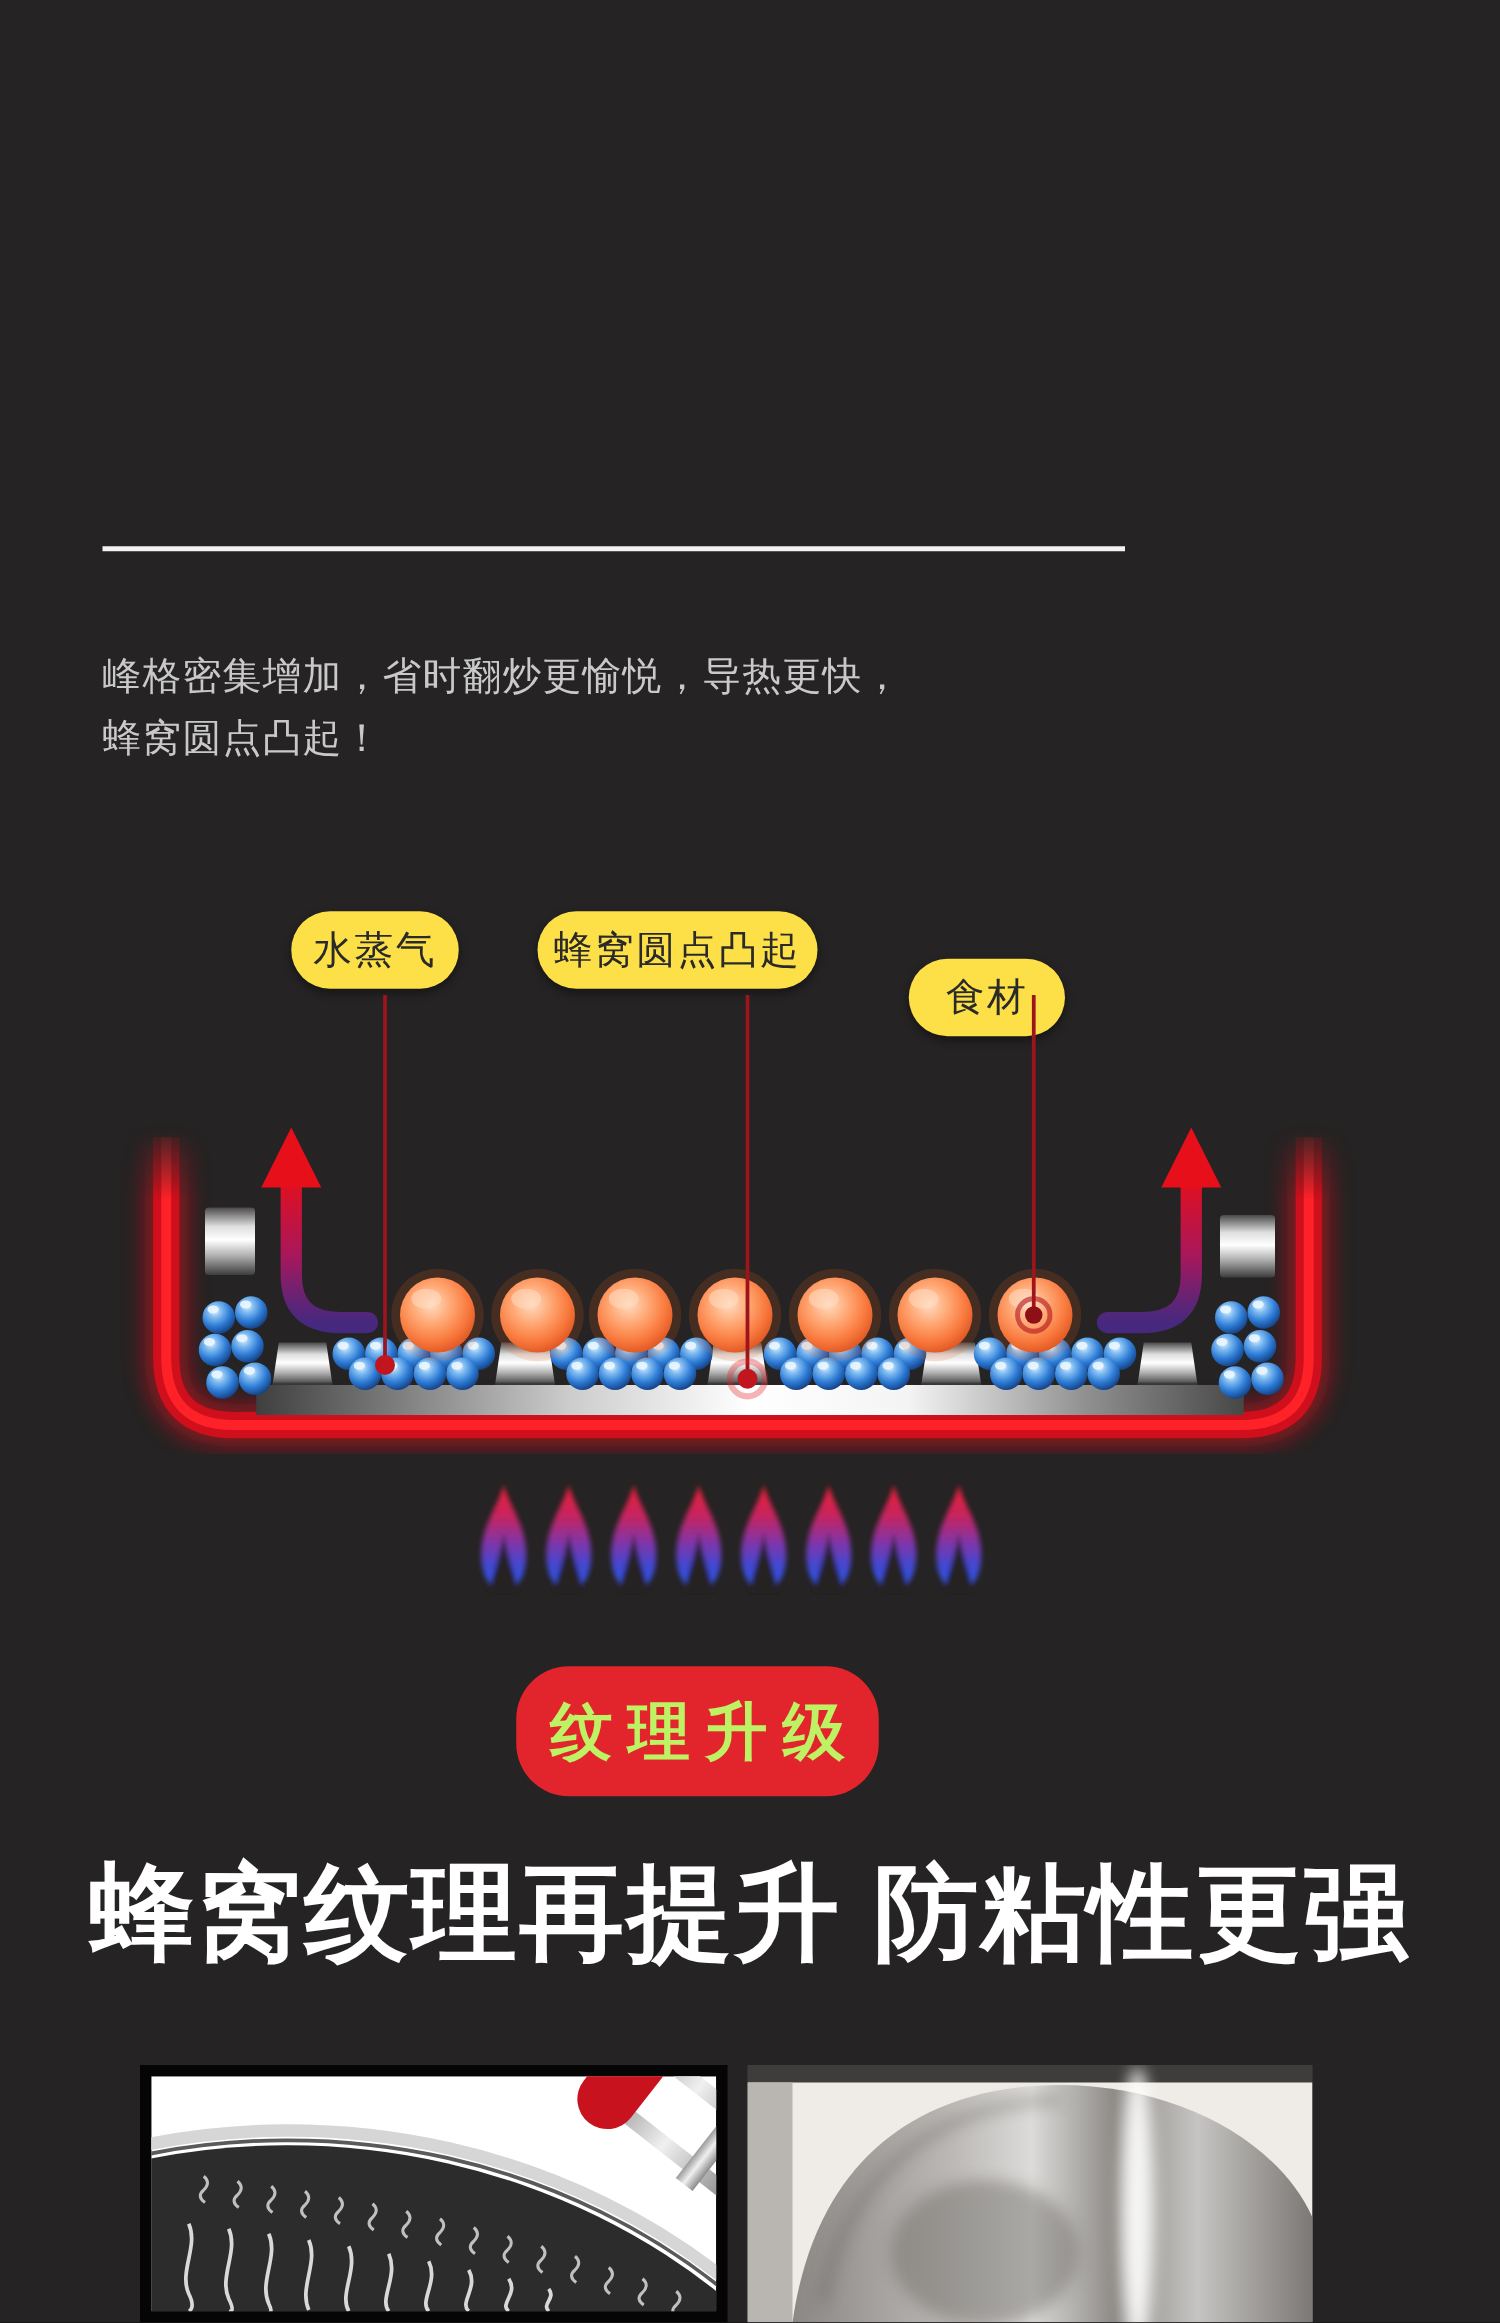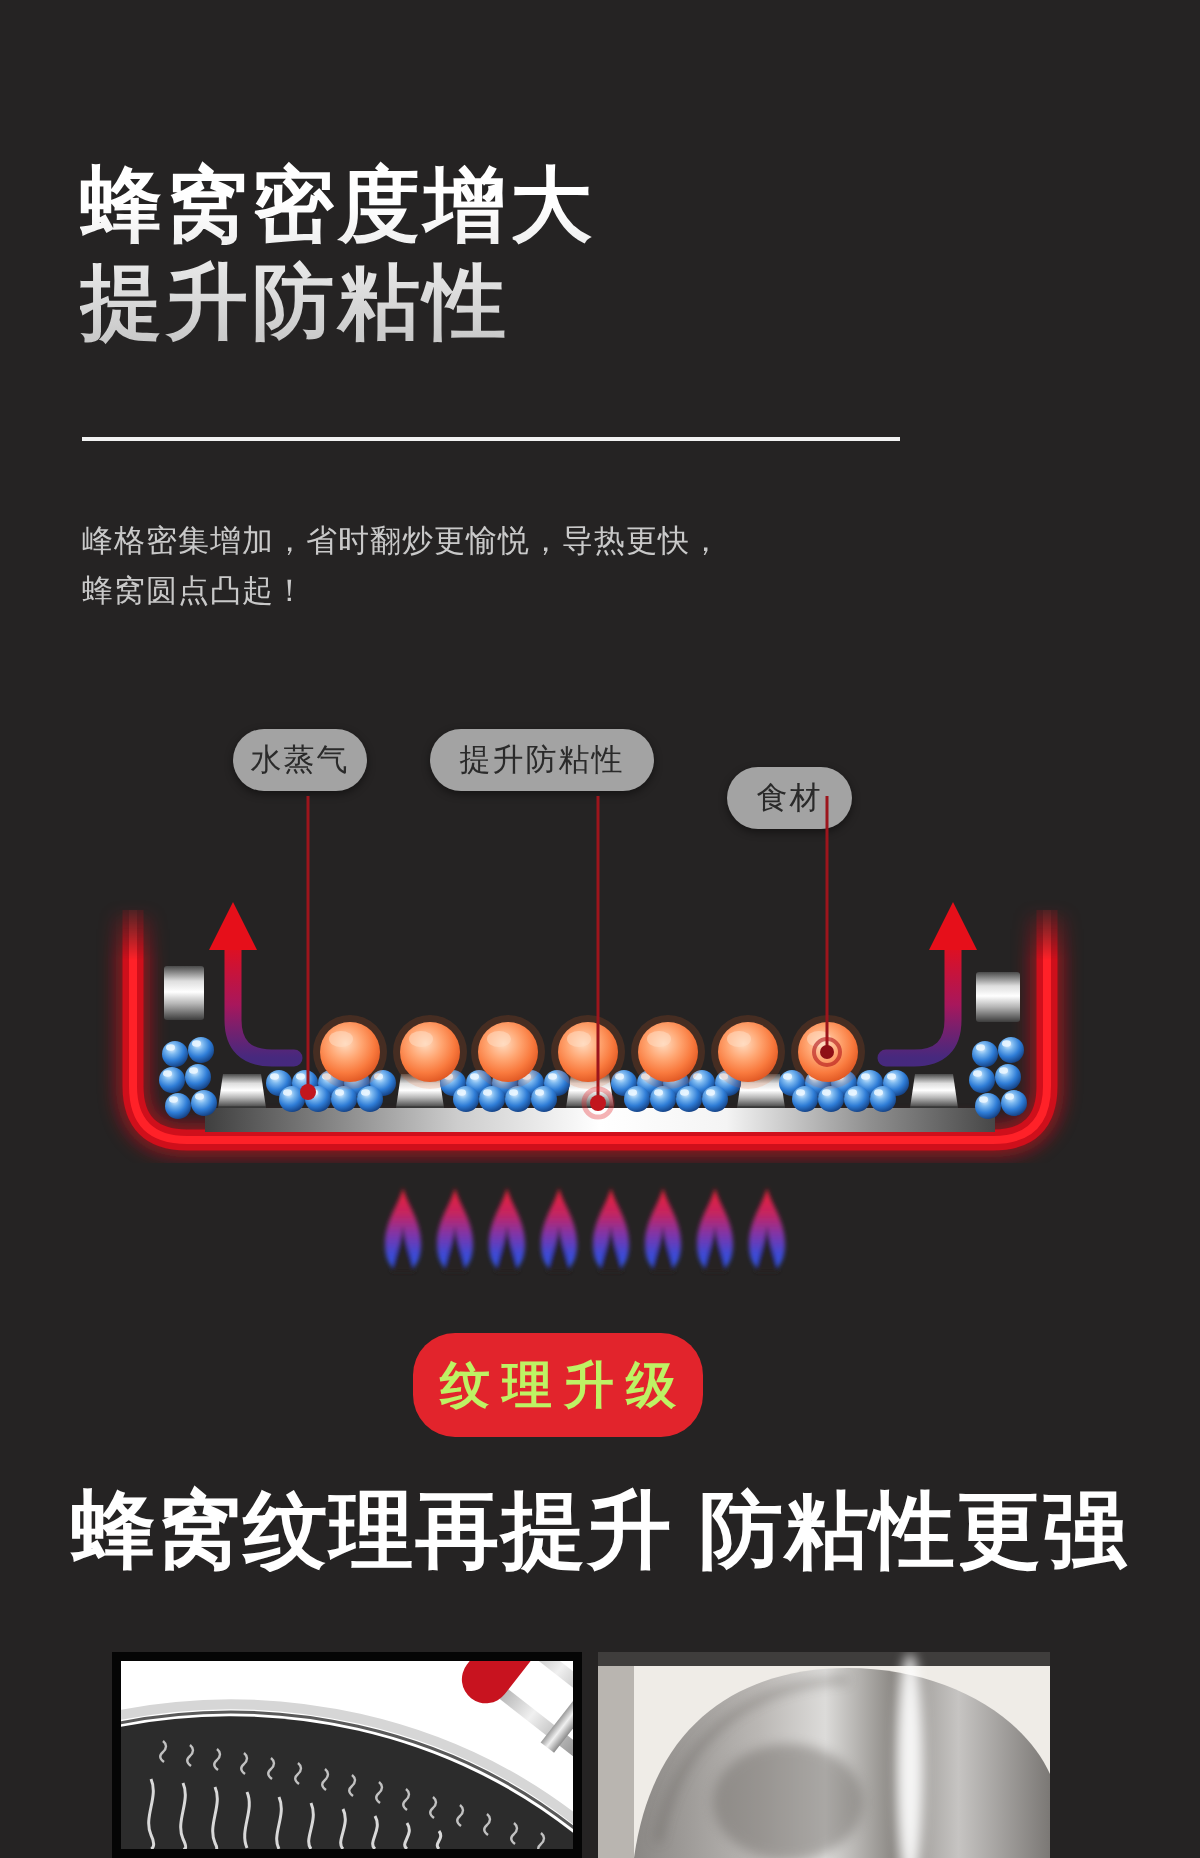--- a/index.html
+++ b/index.html
@@ -18,21 +18,21 @@
     -webkit-text-fill-color:transparent;
     letter-spacing:4px;
   }
   .divider{left:82px;top:437px;width:818px;height:4px;background:#f2f2f2;}
   .hero-desc{
     left:82px;top:516px;width:760px;
     font-size:31px;line-height:50px;color:#c9c9c9;letter-spacing:1px;
   }
   
   .pill{
-    top:729px;height:62px;border-radius:31px;background:#a3a3a3;
+    top:729px;height:62px;border-radius:31px;background:#fde047;
     display:flex;align-items:center;justify-content:center;
     font-size:31px;font-weight:500;color:#2a2a2a;letter-spacing:2px;
     box-shadow:0 3px 8px rgba(0,0,0,.45);
   }
   .pill-steam{left:233px;width:134px;}
   .pill-bumps{left:430px;width:224px;}
   .pill-food{left:727px;width:125px;margin-top:38px;}
   .diagram{left:0;top:790px;}
   
   .badge{
@@ -54,35 +54,31 @@
   }
   .photo-right{
     left:598px;top:1652px;width:452px;height:206px;background:#3f3d3c;
   }
 </style>
 </head>
 <body>
 
 <div class="page" style="background: rgb(37, 35, 35);">
 
-  <div class="abs hero-title">
-    <div>蜂窝密度增大</div>
-    <div>提升防粘性</div>
-  </div>
   <div class="abs divider"></div>
   <div class="abs hero-desc">
     <div>峰格密集增加，省时翻炒更愉悦，导热更快，</div>
     <div>蜂窝圆点凸起！</div>
   </div>
 
   <div class="abs pill pill-steam">
     <span>水蒸气</span>
   </div>
   <div class="abs pill pill-bumps">
-    <span>提升防粘性</span>
+    <span>蜂窝圆点凸起</span>
   </div>
   <div class="abs pill pill-food">
     <span>食材</span>
   </div>
 
   <svg class="abs diagram" width="1200" height="510" viewBox="0 0 1200 510">
     <defs>
       <radialGradient id="gBubble" cx="38%" cy="30%" r="75%">
         <stop offset="0%" stop-color="#e3f2ff"></stop>
         <stop offset="28%" stop-color="#7db9f0"></stop>

